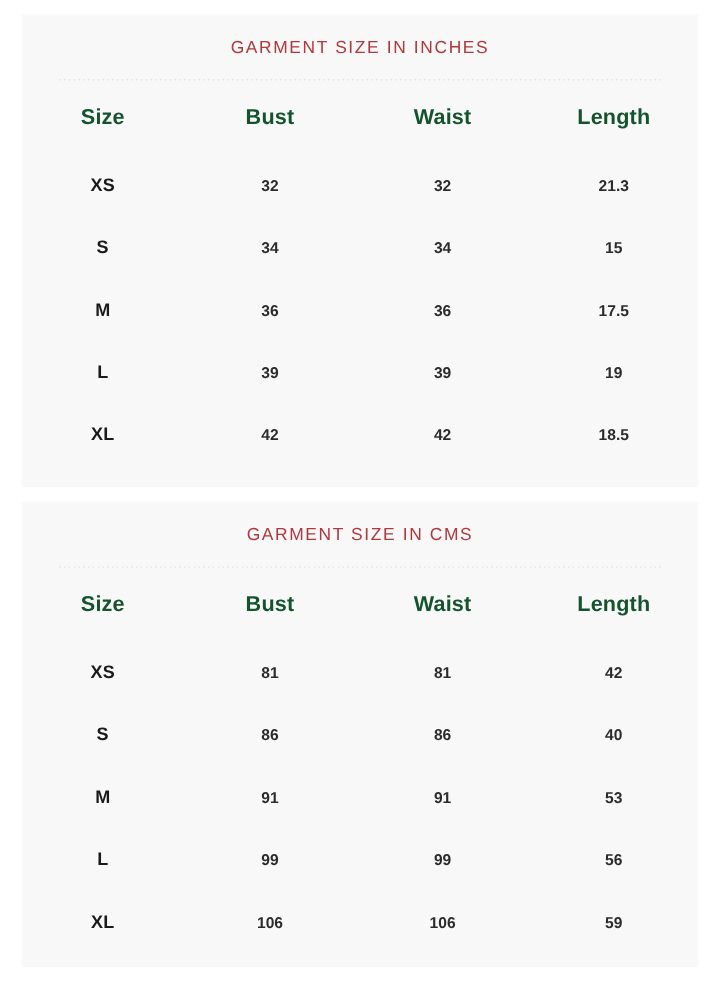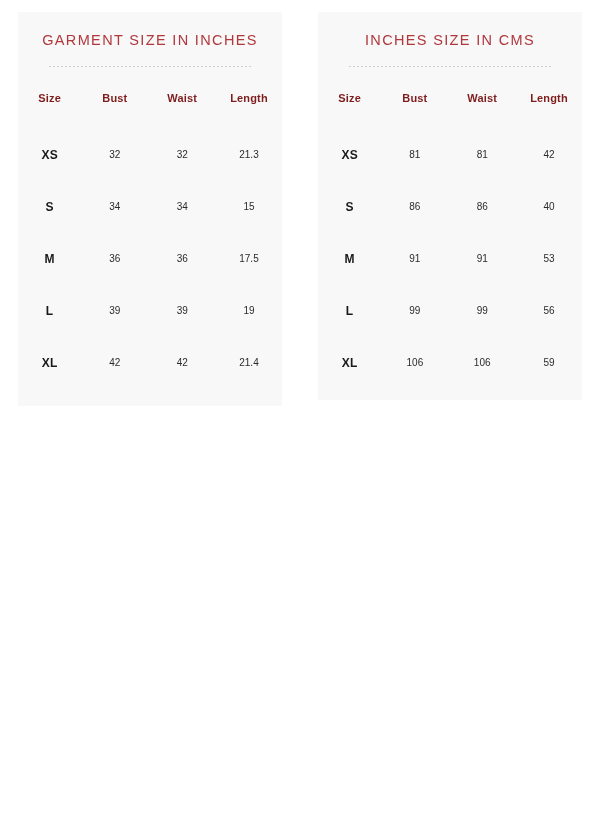--- a/index.html
+++ b/index.html
@@ -13,21 +13,21 @@
     font-family: "Liberation Sans", sans-serif;
     -webkit-font-smoothing: antialiased;
     overflow: hidden;
   }
 
   .sizechart {
     width: 600px;
     height: 822px;
     box-sizing: border-box;
     display: flex;
-    flex-direction: row;
+    flex-direction: column;
     background: #ffffff;
   }
 
   
   .panel {
     background: #f8f8f8;
     margin: 0 18px;
     box-sizing: border-box;
     display: flex;
     flex-direction: column;
@@ -69,40 +69,40 @@
     border-collapse: collapse;
     table-layout: fixed;
     margin-top: 0;
   }
   .table col.c-size   { width: 24.0%; }
   .table col.c-bust   { width: 25.4%; }
   .table col.c-waist  { width: 25.6%; }
   .table col.c-length { width: 25.0%; }
 
   .table th {
-    font-size: 11px;
+    font-size: 18px;
     font-weight: bold;
-    color: #7f1d1d;
+    color: #14532d;
     text-align: center;
     padding: 0;
     height: 62px;
     vertical-align: middle;
     letter-spacing: 0.15px;
   }
   .table td {
-    font-size: 10px;
-    font-weight: 400;
+    font-size: 13px;
+    font-weight: 700;
     color: #2b2b2b;
     text-align: center;
     padding: 0;
     height: 52px;
     vertical-align: middle;
   }
   .table td.size-cell {
-    font-size: 12px;
+    font-size: 15px;
     font-weight: bold;
     color: #1a1a1a;
     letter-spacing: 0.3px;
   }
 </style>
 </head>
 <body>
 
 <div class="sizechart">
 
@@ -148,28 +148,28 @@
         <tr>
           <td class="size-cell">L</td>
           <td>39</td>
           <td>39</td>
           <td>19</td>
         </tr>
         <tr>
           <td class="size-cell">XL</td>
           <td>42</td>
           <td>42</td>
-          <td>21.4</td>
+          <td>18.5</td>
         </tr>
       </tbody>
     </table>
   </section>
 
   <section class="panel panel-cms">
-    <div class="panel-title">INCHES SIZE IN CMS</div>
+    <div class="panel-title">GARMENT SIZE IN CMS</div>
 
     <div class="divider"></div>
 
     <table class="table">
       <colgroup>
         <col class="c-size">
           <col class="c-bust">
           <col class="c-waist">
           <col class="c-length">
       </colgroup>

